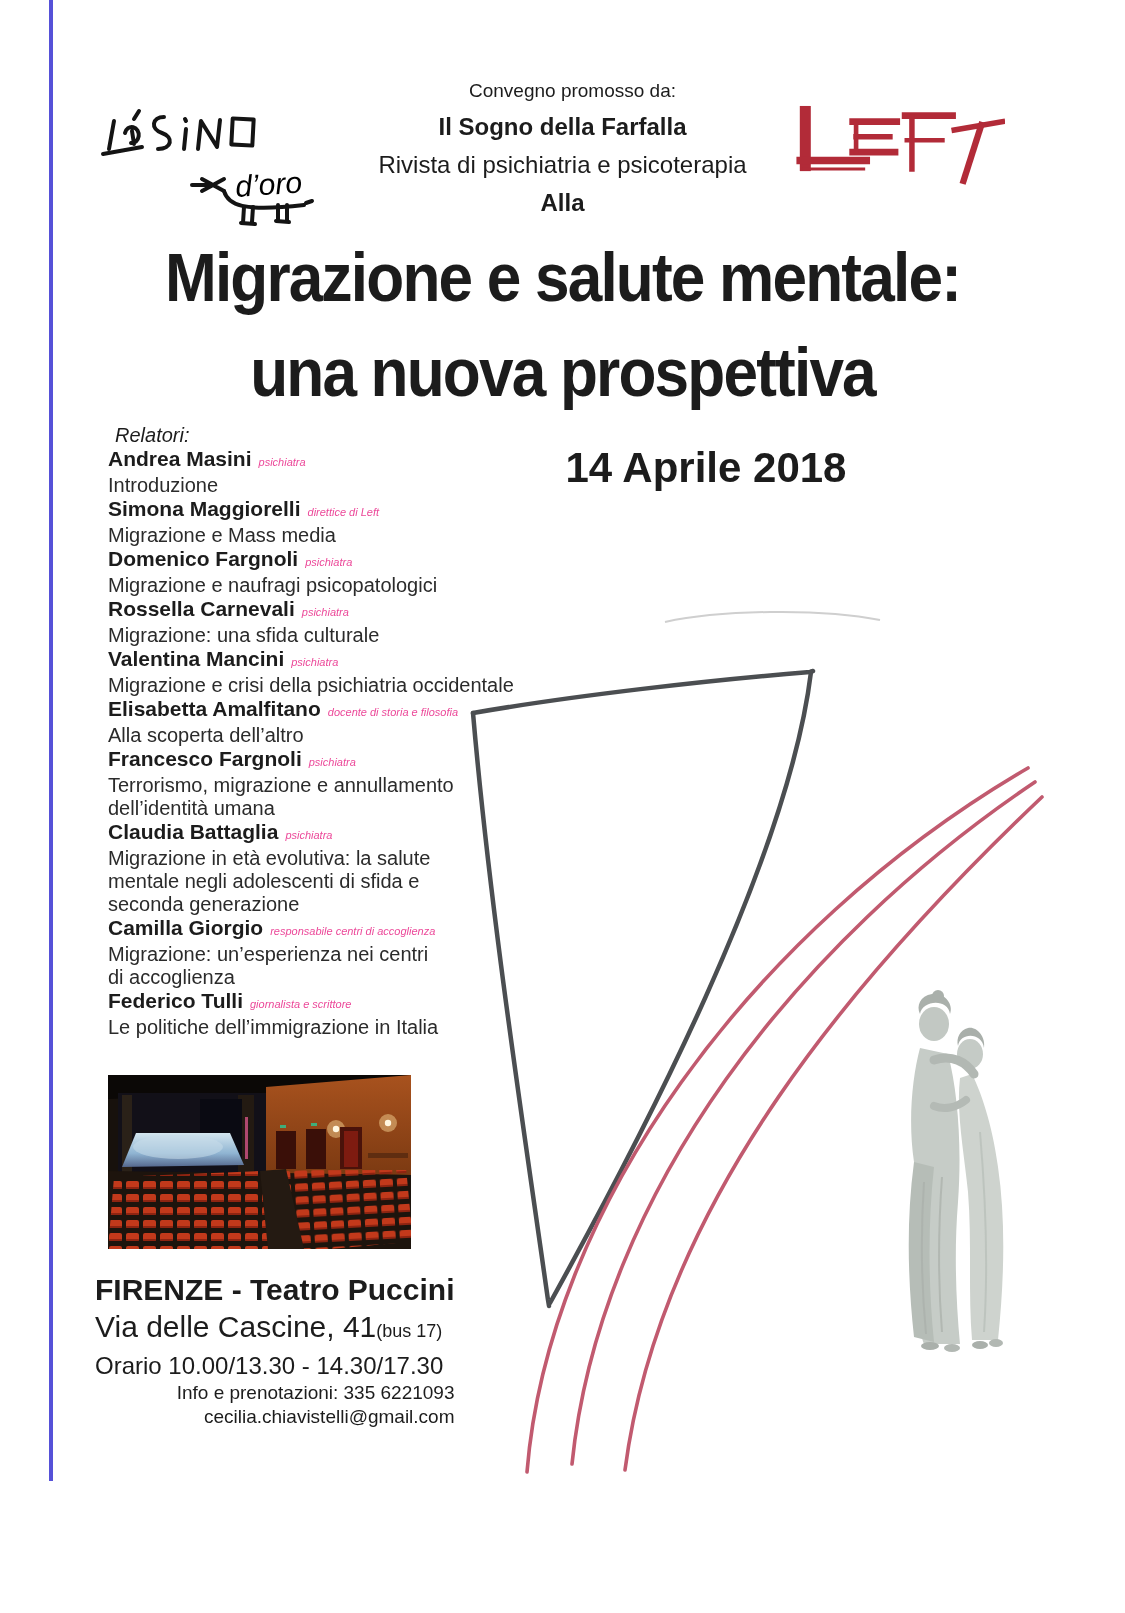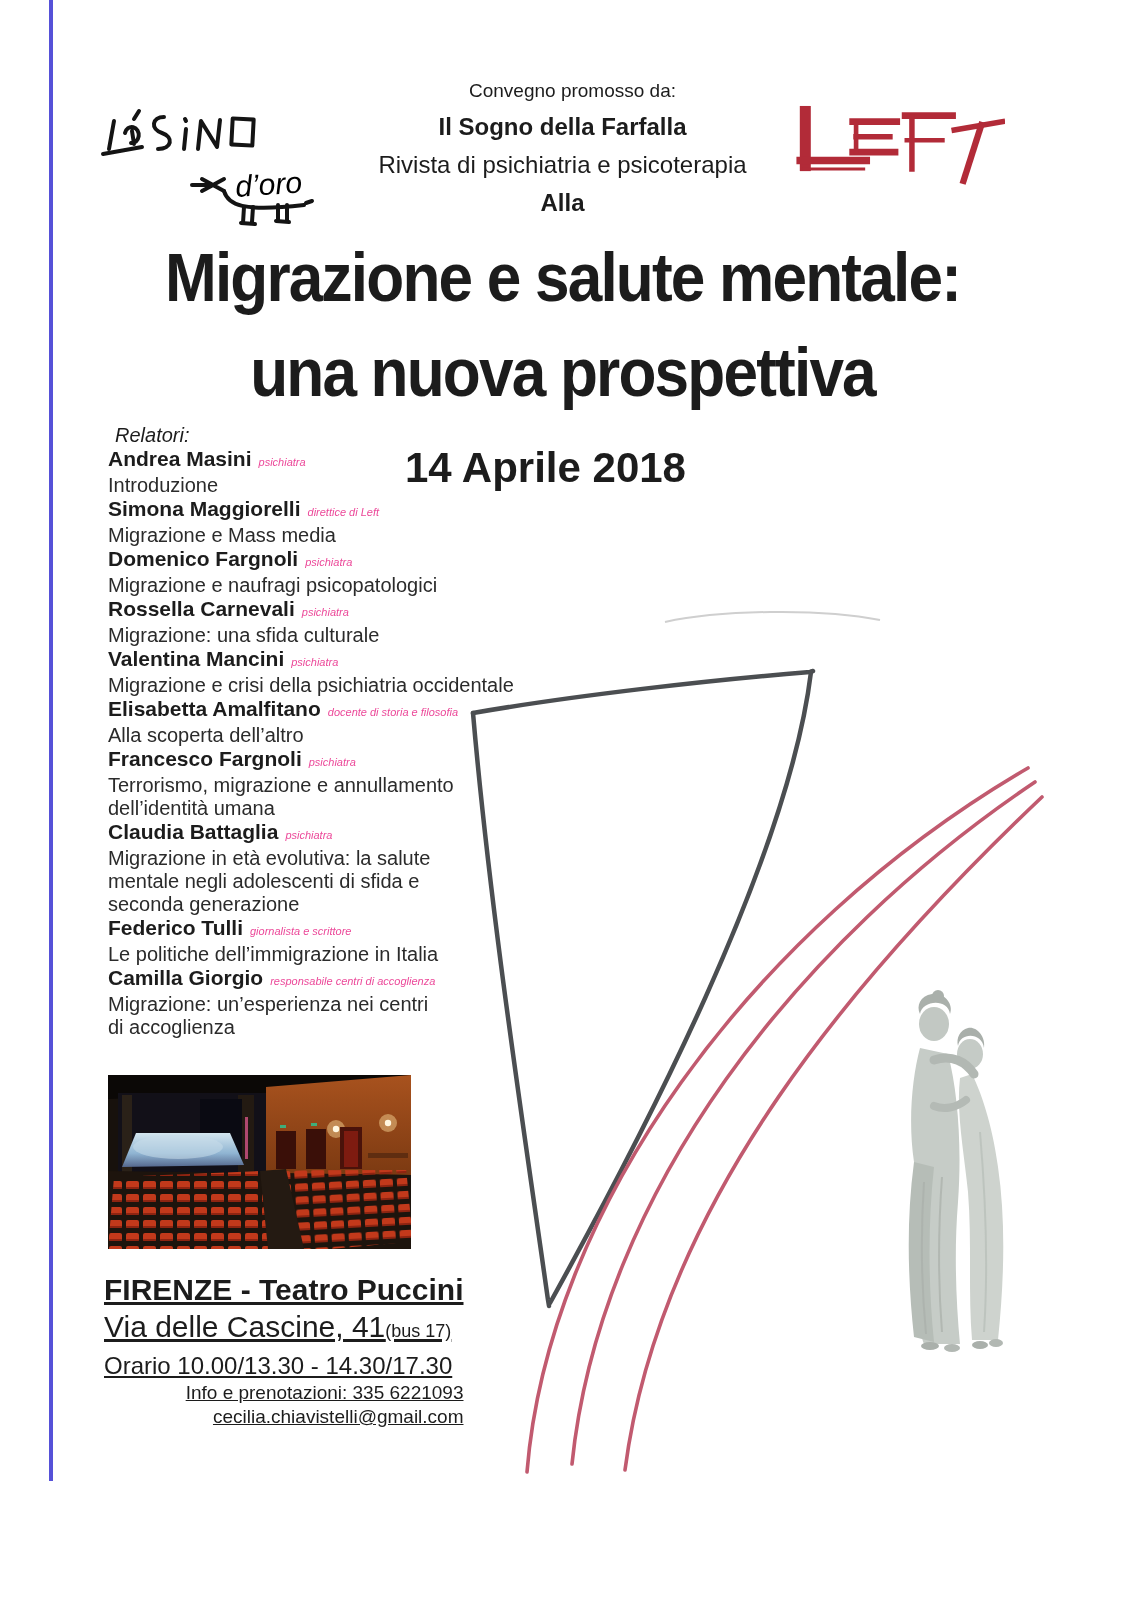--- a/index.html
+++ b/index.html
@@ -14,31 +14,31 @@
   .promoter .l1{font-size:19px;margin-bottom:9px;margin-left:20px;}
   .promoter .org{font-size:24px;line-height:31px;margin-top:7px;}
   .b{font-weight:bold;}
 
   
   .title{left:0;top:230px;width:1125px;text-align:center;font-weight:bold;
          font-size:69px;line-height:95px;letter-spacing:-2px;
          transform:scaleX(.9);transform-origin:50% 0;}
 
   
-  .date{left:405px;top:444px;width:560px;font-weight:bold;font-size:42px;}
+  .date{left:426px;top:444px;width:560px;text-align:center;font-weight:bold;font-size:42px;}
 
   
   .speakers{left:108px;top:424px;width:560px;font-size:20px;line-height:23px;white-space:nowrap;}
   .sp-head{font-style:italic;font-size:20px;margin-left:7px;}
   .sp-name{font-weight:bold;font-size:21px;display:inline;}
   .sp-role{font-style:italic;font-size:11px;display:inline;margin-left:7px;color:#ec4899;}
   .sp-talk{font-size:20px;color:#2b2b2b;}
 
   
-  .venue{left:104px;top:1271px;white-space:nowrap;text-decoration:underline;}
+  .venue{left:95px;top:1271px;white-space:nowrap;}
   .v1{font-weight:bold;font-size:30px;line-height:37px;}
   .v2{font-size:30px;line-height:37px;}
   .v2 .note{font-size:18px;}
   .v3{font-size:24px;line-height:31px;}
   .v4{font-size:19px;line-height:24px;text-align:right;}
   .v6{font-size:19px;margin-top:23px;}
 
   
   .sketch-stroke{stroke:var(--sketch-gray,#4b4e51);stroke-width:4.5;fill:none;
                  stroke-linecap:round;stroke-linejoin:round;}
@@ -177,34 +177,34 @@
       </div>
       <div class="sp-talks">
           <div class="sp-talk">Migrazione in età evolutiva: la salute</div>
           <div class="sp-talk">mentale negli adolescenti di sfida e</div>
           <div class="sp-talk">seconda generazione</div>
         </div>
     </div>
 
     <div class="sp-item">
       <div>
-        <span class="sp-name">Federico Tulli</span><span class="sp-role">giornalista e scrittore</span>
-      </div>
-      <div class="sp-talks">
-          <div class="sp-talk">Le politiche dell’immigrazione in Italia</div>
-        </div>
-    </div>
-
-    <div class="sp-item">
-      <div>
         <span class="sp-name">Camilla Giorgio</span><span class="sp-role">responsabile centri di accoglienza</span>
       </div>
       <div class="sp-talks">
           <div class="sp-talk">Migrazione: un’esperienza nei centri</div>
           <div class="sp-talk">di accoglienza</div>
+        </div>
+    </div>
+
+    <div class="sp-item">
+      <div>
+        <span class="sp-name">Federico Tulli</span><span class="sp-role">giornalista e scrittore</span>
+      </div>
+      <div class="sp-talks">
+          <div class="sp-talk">Le politiche dell’immigrazione in Italia</div>
         </div>
     </div>
   </div>
 
   <svg class="abs" style="left:420px;top:600px" width="680" height="900" viewBox="0 0 680 900">
     <path class="faint" d="M245,22 C300,10 400,8 460,20"></path>
     <g>
       <path class="sketch-stroke" d="M53,113 C150,96 290,80 390,72 L393,71"></path>
       <path class="sketch-stroke" d="M53,113 C70,310 104,530 128,700 L129,706"></path>
       <path class="sketch-stroke" d="M391,72 C368,260 220,540 130,703"></path>

